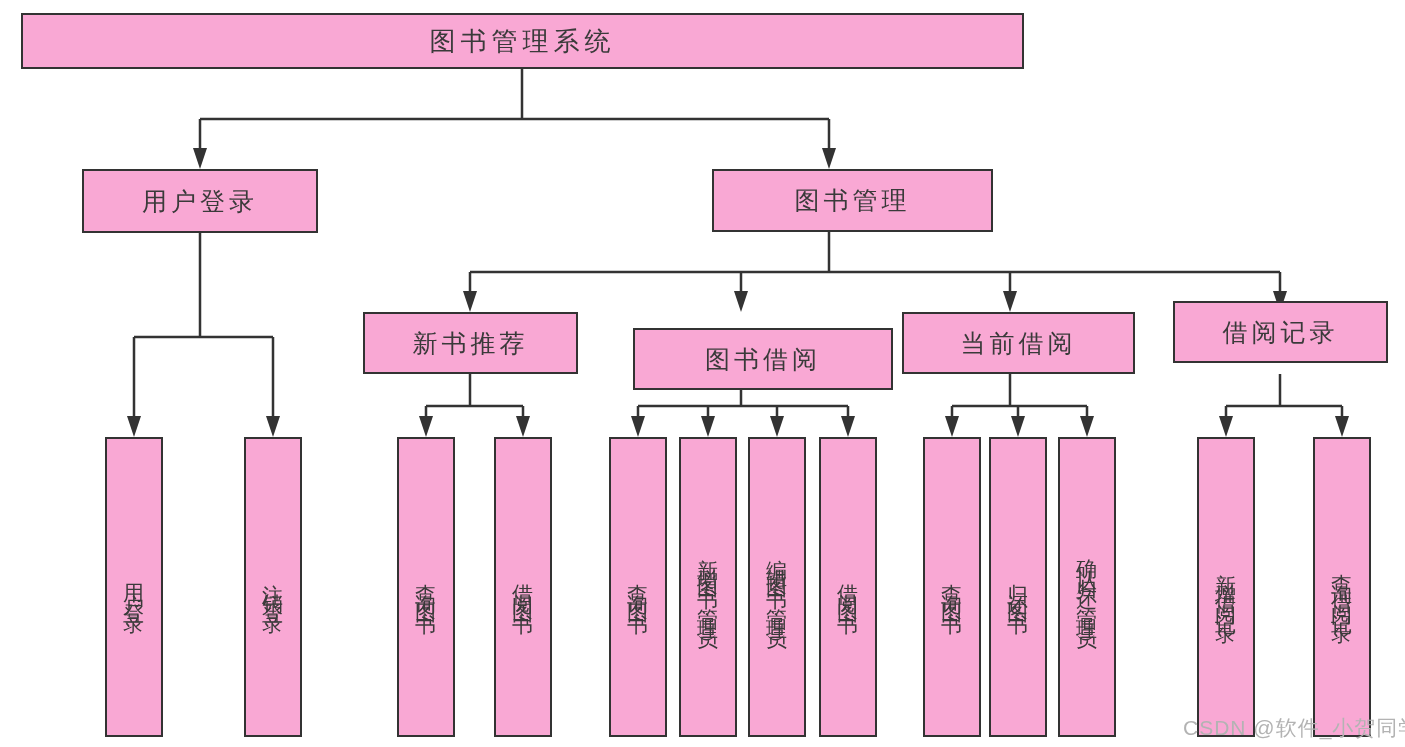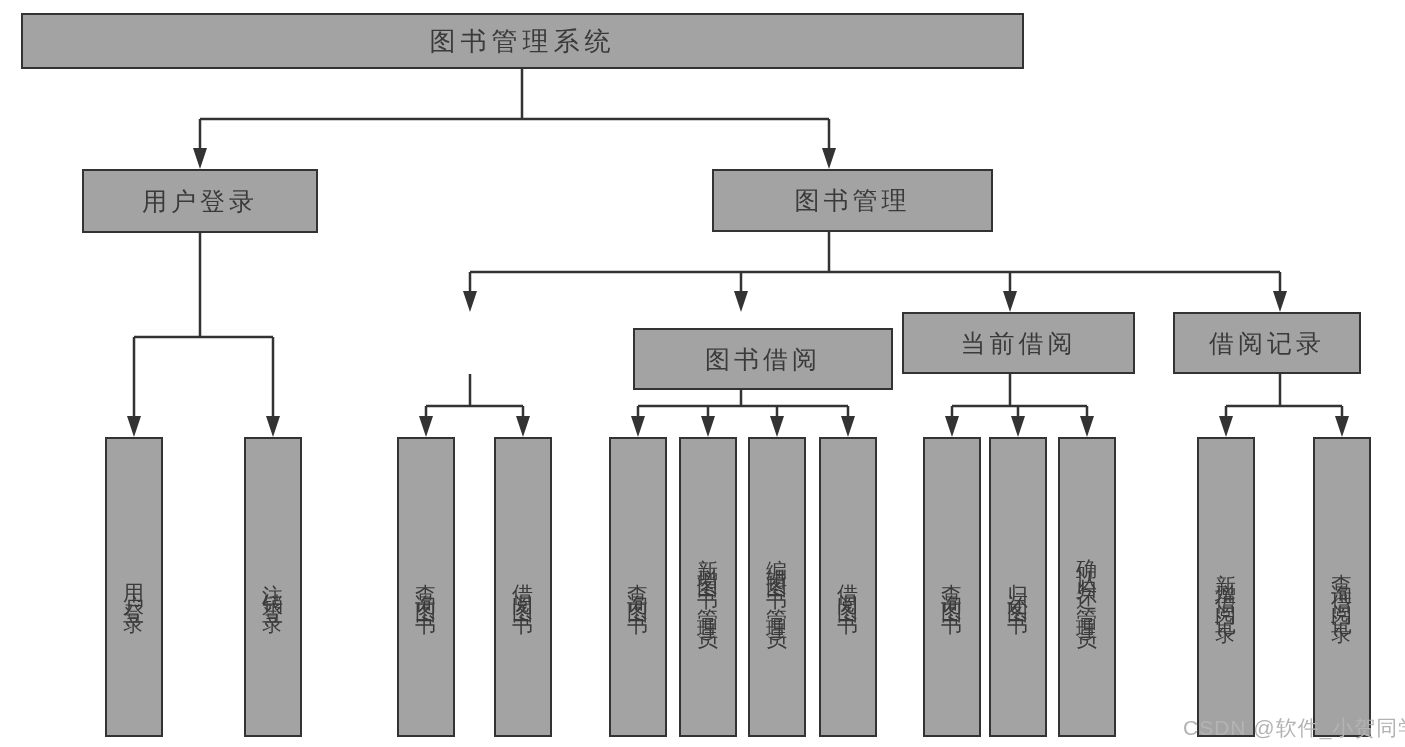--- a/index.html
+++ b/index.html
@@ -1,19 +1,19 @@
 <!DOCTYPE html>
 <html><head>
 <meta charset="utf-8">
 <style>
   html,body{margin:0;padding:0;background:#fff;}
   body{font-family:"Liberation Sans","DejaVu Sans",sans-serif;}
   #canvas{position:relative;width:1405px;height:747px;background:#fff;overflow:hidden;}
   #connectors{position:absolute;left:0;top:0;z-index:1;}
-  .node{position:absolute;background:#a3a3a3;border:2.5px solid #333;box-sizing:border-box;
+  .node{position:absolute;background:#f9a8d4;border:2.5px solid #333;box-sizing:border-box;
         display:flex;align-items:center;justify-content:center;z-index:2;}
   .node .lbl{color:#3a3a3a;white-space:nowrap;}
   .node.h .lbl{font-size:25px;letter-spacing:4px;}
   .node.root .lbl{font-size:26px;letter-spacing:5px;}
   .node.v .lbl{writing-mode:vertical-rl;text-orientation:mixed;
                font-size:21px;letter-spacing:10px;white-space:normal;line-height:1;}
   #watermark{position:absolute;left:1183px;top:714px;z-index:3;
              font-size:21px;color:#b3b3b3;letter-spacing:1px;white-space:nowrap;}
 </style>
 </head>
@@ -56,27 +56,30 @@
     <span class="lbl">图书管理系统</span>
   </div>
 
   <div class="node h" style="left:82px;top:169px;width:236px;height:64px">
     <span class="lbl">用户登录</span>
   </div>
   <div class="node h" style="left:712px;top:169px;width:281px;height:63px">
     <span class="lbl">图书管理</span>
   </div>
 
+  <div class="node h" style="left:363px;top:312px;width:215px;height:62px">
+    <span class="lbl">新书推荐</span>
+  </div>
   <div class="node h" style="left:633px;top:328px;width:260px;height:62px">
     <span class="lbl">图书借阅</span>
   </div>
   <div class="node h" style="left:902px;top:312px;width:233px;height:62px">
     <span class="lbl">当前借阅</span>
   </div>
-  <div class="node h" style="left:1173px;top:312px;width:188px;height:62px">
+  <div class="node h" style="left:1173px;top:301px;width:215px;height:62px">
     <span class="lbl">借阅记录</span>
   </div>
 
   <div class="node v" style="left:105px;top:437px;width:58px;height:300px">
     <span class="lbl">用户登录</span>
   </div>
   <div class="node v" style="left:244px;top:437px;width:58px;height:300px">
     <span class="lbl">注销登录</span>
   </div>
 

